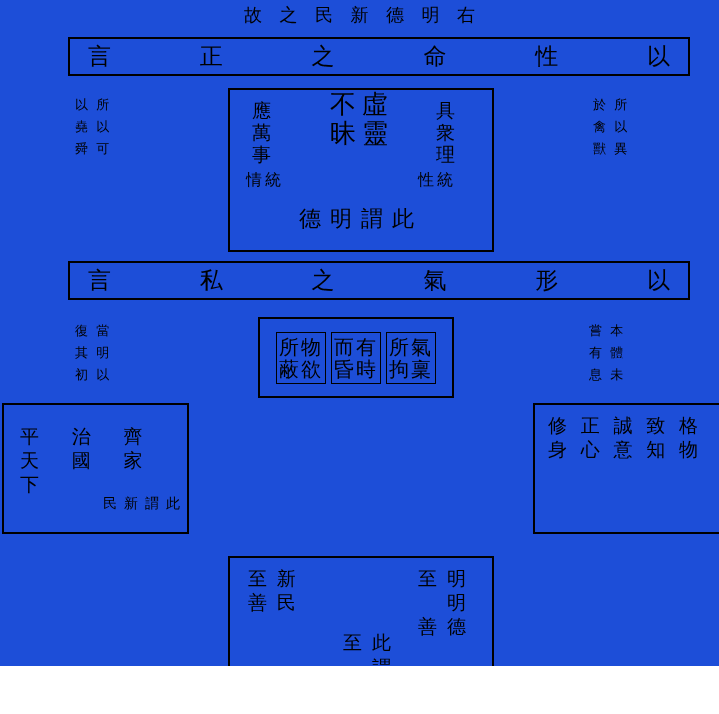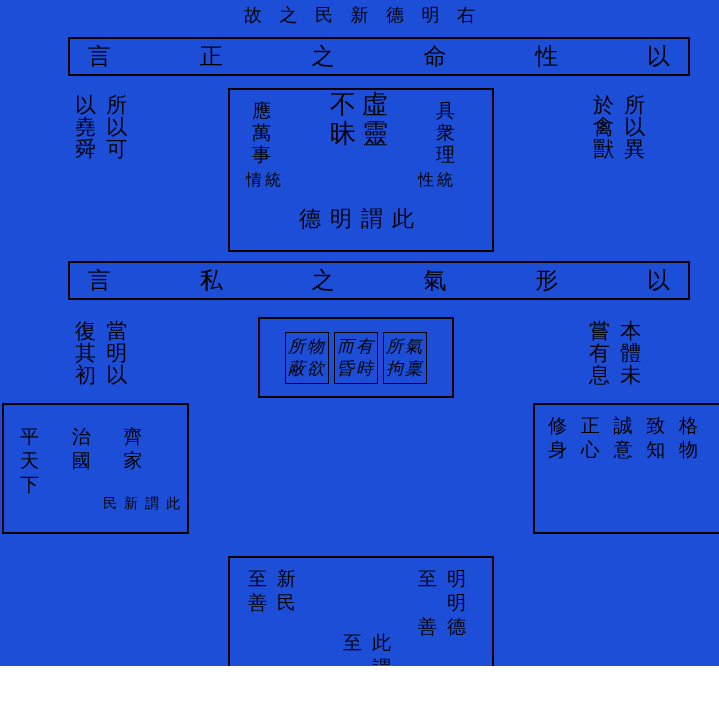--- a/index.html
+++ b/index.html
@@ -22,21 +22,21 @@
   .band {
     position: absolute; left: 68px; width: 582px; height: 35px;
     border: 2px solid #000;
     display: flex; align-items: center; justify-content: space-between;
     padding: 0 18px; font-size: 23px;
   }
   .band1 { top: 37px; }
   .band2 { top: 261px; }
 
   .note {
-    position: absolute; font-size: 21px; line-height: 22px;
+    position: absolute; font-size: 13px; line-height: 22px;
     white-space: pre; word-spacing: 5px;
   }
   .n-s1-left  { left: 75px;  top: 94px; }
   .n-s1-right { left: 593px; top: 94px; text-align: right; }
   .n-s2-left  { left: 75px;  top: 320px; }
   .n-s2-right { left: 589px; top: 320px; }
 
   .mingde-box {
     position: absolute; left: 228px; top: 88px;
     width: 262px; height: 160px; border: 2px solid #000;
@@ -55,22 +55,22 @@
     position: absolute; left: 0; top: 114px; width: 100%;
     text-align: center; font-size: 22px; letter-spacing: 9px;
   }
 
   .obscure-box {
     position: absolute; left: 258px; top: 317px; width: 192px; height: 77px;
     border: 2px solid #000;
     display: flex; align-items: center; justify-content: center; gap: 5px;
   }
   .inner-box {
-    border: 1.5px solid #000; font-size: 17px; line-height: 22px;
-    letter-spacing: 2px; padding: 3px 2px; text-align: center; font-style: italic;
+    border: 1.5px solid #000; font-size: 20px; line-height: 22px;
+    letter-spacing: 2px; padding: 3px 2px; text-align: center;
   }
 
   .corner-box { position: absolute; top: 403px; height: 127px; border: 2px solid #000; }
   .xinmin     { left: 2px;   width: 183px; }
   .mingmingde { left: 533px; width: 184px; }
   .grid { position: absolute; font-size: 19px; }
   .xin-grid { left: 16px; top: 9px; line-height: 24px; word-spacing: 28px; margin-top: 11px; }
   .mmd-grid { left: 13px; top: 9px; line-height: 24px; word-spacing: 9px; }
   .corner-caption {
     position: absolute; left: 0; width: 100%;

